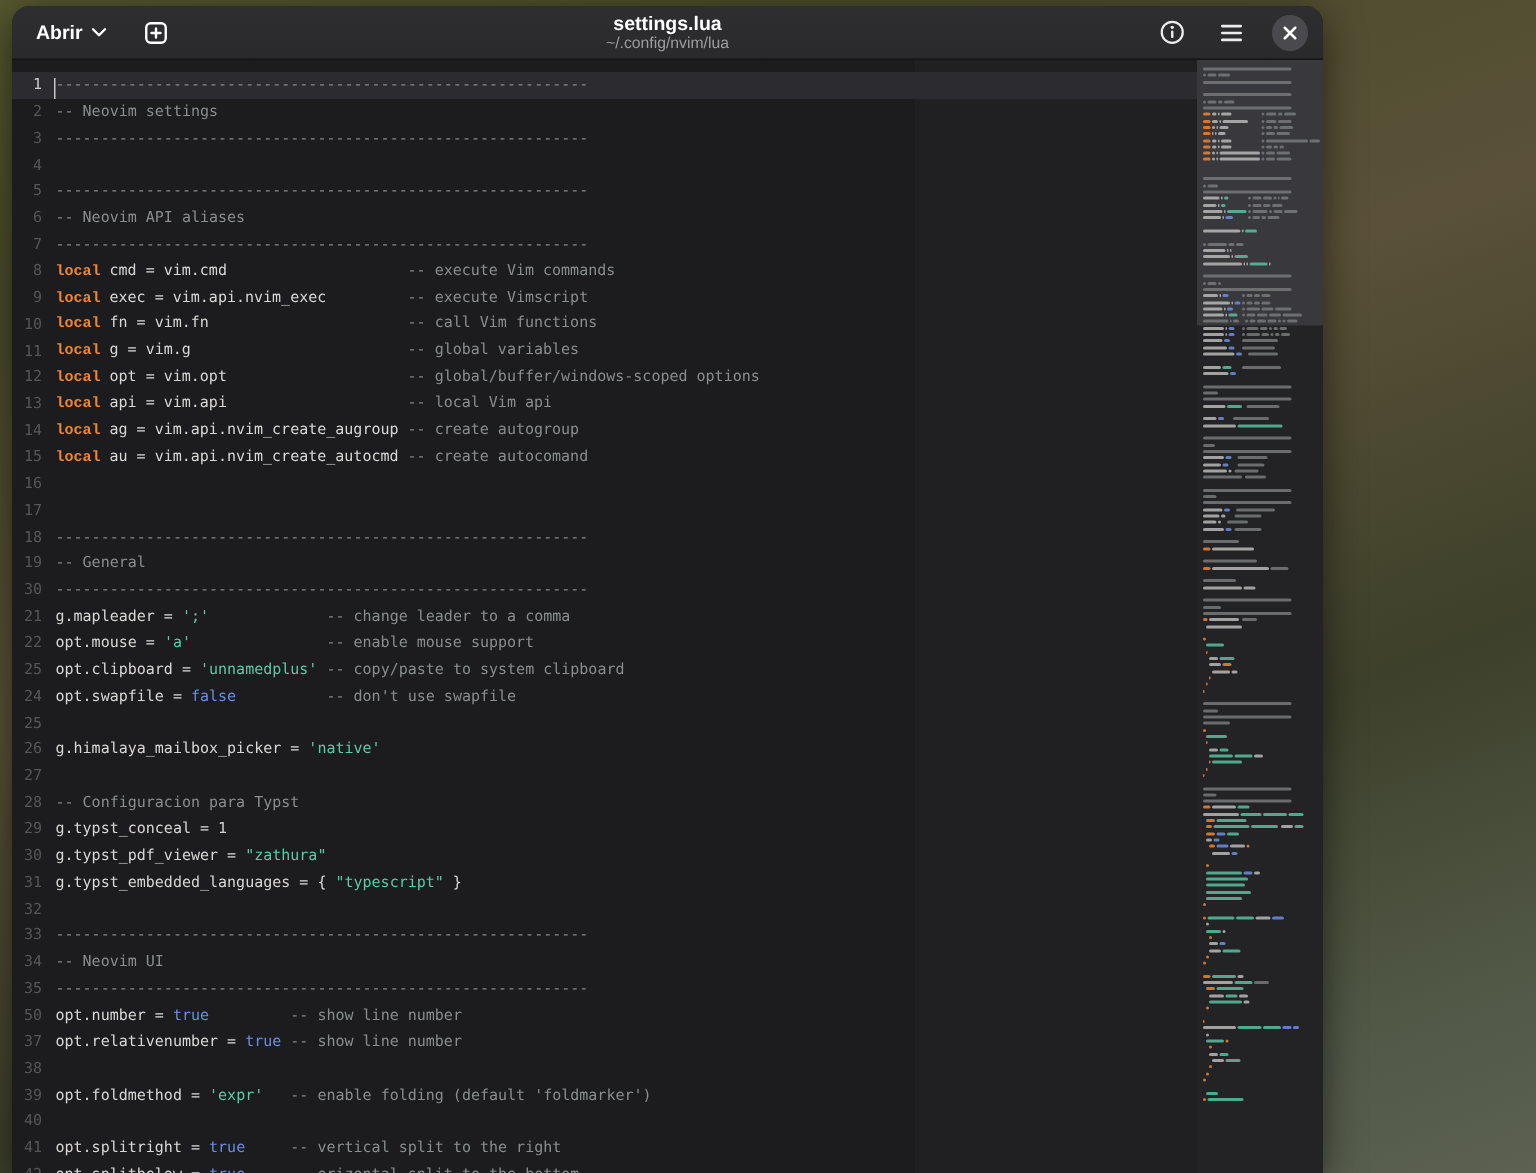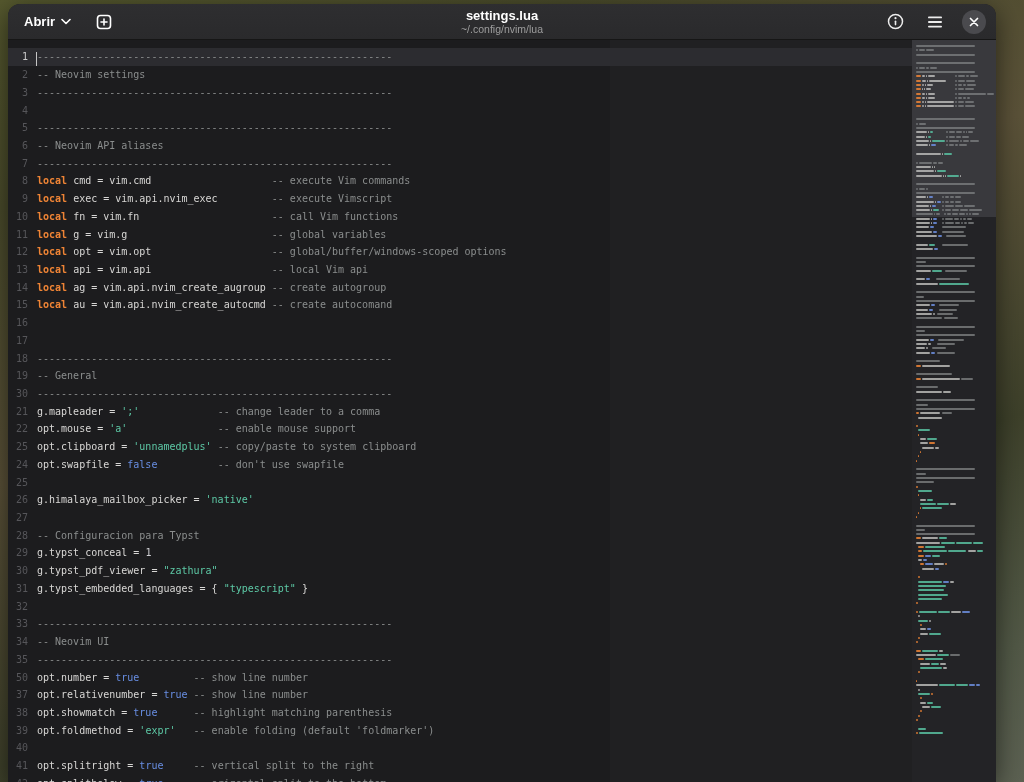--- a/index.html
+++ b/index.html
@@ -3,21 +3,21 @@
 <meta charset="utf-8">
 <style>
   * { margin:0; padding:0; box-sizing:border-box; }
   html,body { width:1024px; height:782px; overflow:hidden; }
   body{
     font-family:"Liberation Sans", sans-serif;
     background:
       linear-gradient(160deg,#55582e 0%,#4a4b2b 18%,#5a5138 42%,#3d402a 68%,#515846 88%,#5c6152 100%);
   }
   .window{
-    position:absolute; left:8px; top:4px; width:988px; height:778px;
+    position:absolute; left:8px; top:4px; width:874px; height:778px;
     border-radius:12px 12px 0 0; overflow:hidden;
     background:#1c1c1e;
     box-shadow:0 6px 26px rgba(0,0,0,.55);
     display:flex; flex-direction:column;
   }
   
   .headerbar{
     position:relative; height:36px; flex:0 0 36px;
     background:linear-gradient(#2e2e30,#2a2a2c);
     border-bottom:1px solid #161616;
@@ -42,21 +42,21 @@
   .editor{ position:relative; flex:1; background:#1c1c1e; overflow:hidden; }
   .right-shade{ position:absolute; left:602px; top:0; width:320px; bottom:0;
     background:rgba(255,255,255,0.018); }
   .code-pane{ position:absolute; left:0; top:0; width:922px; bottom:0; padding-top:8px; }
   .line{ display:flex; height:17.72px; align-items:center; position:relative; }
   .line.current{ background:#2c2c30; }
   .gutter{ flex:0 0 29px; text-align:right; padding-right:9px;
     font-family:"DejaVu Sans Mono", monospace; font-size:10px; color:#56565a; }
   .line.current .gutter{ color:#cbcbcb; }
   .code{ white-space:pre; font-family:"DejaVu Sans Mono", monospace; font-size:10px; position:relative; }
-  .tok-k{ color:#ef8435; font-weight:700; }
+  .tok-k{ color:#ef8435; font-weight:700;font-family:Liberation Mono, monospace; }
   .tok-t{ color:#d8d7d5; }
   .tok-s{ color:#5dc9a6; }
   .tok-b{ color:#688ee3; }
   .tok-n{ color:#cfcfd3; }
   .tok-c{ color:#8a8d8d; }
   .tok-d{ color:#8a8d8d; }
   .cursor{ position:absolute; left:-1px; top:1px; width:1px; height:14px; background:#c6c6c6; }
   
   .minimap{ position:absolute; right:0; top:0; width:84px; bottom:0; background:#232326; cursor:pointer; }
   .mm-viewport{ position:absolute; left:0; top:0; width:84px; height:177px; background:#39393d; }
@@ -267,21 +267,20 @@
         <div class="line">
           <span class="gutter">50</span>
           <span class="code"><span class="tok-t">opt.number = </span><span class="tok-b">true</span><span class="tok-t">         </span><span class="tok-c">-- show line number</span></span>
         </div>
         <div class="line">
           <span class="gutter">37</span>
           <span class="code"><span class="tok-t">opt.relativenumber = </span><span class="tok-b">true</span><span class="tok-t"> </span><span class="tok-c">-- show line number</span></span>
         </div>
         <div class="line">
           <span class="gutter">38</span>
-          <span class="code"><span class="tok-t">opt.showmatch = </span><span class="tok-b">true</span><span class="tok-t">      </span><span class="tok-c">-- highlight matching parenthesis</span></span>
         </div>
         <div class="line">
           <span class="gutter">39</span>
           <span class="code"><span class="tok-t">opt.foldmethod = </span><span class="tok-s">'expr'</span><span class="tok-t">   </span><span class="tok-c">-- enable folding (default 'foldmarker')</span></span>
         </div>
         <div class="line">
           <span class="gutter">40</span>
         </div>
         <div class="line">
           <span class="gutter">41</span>

